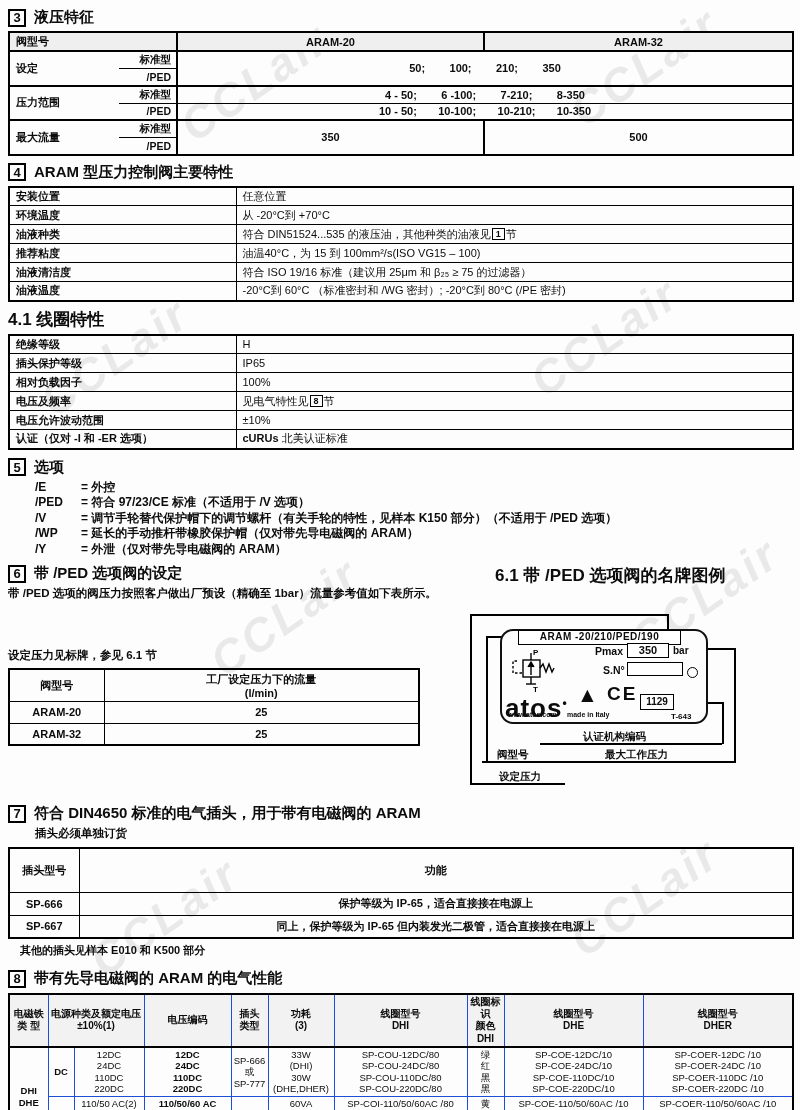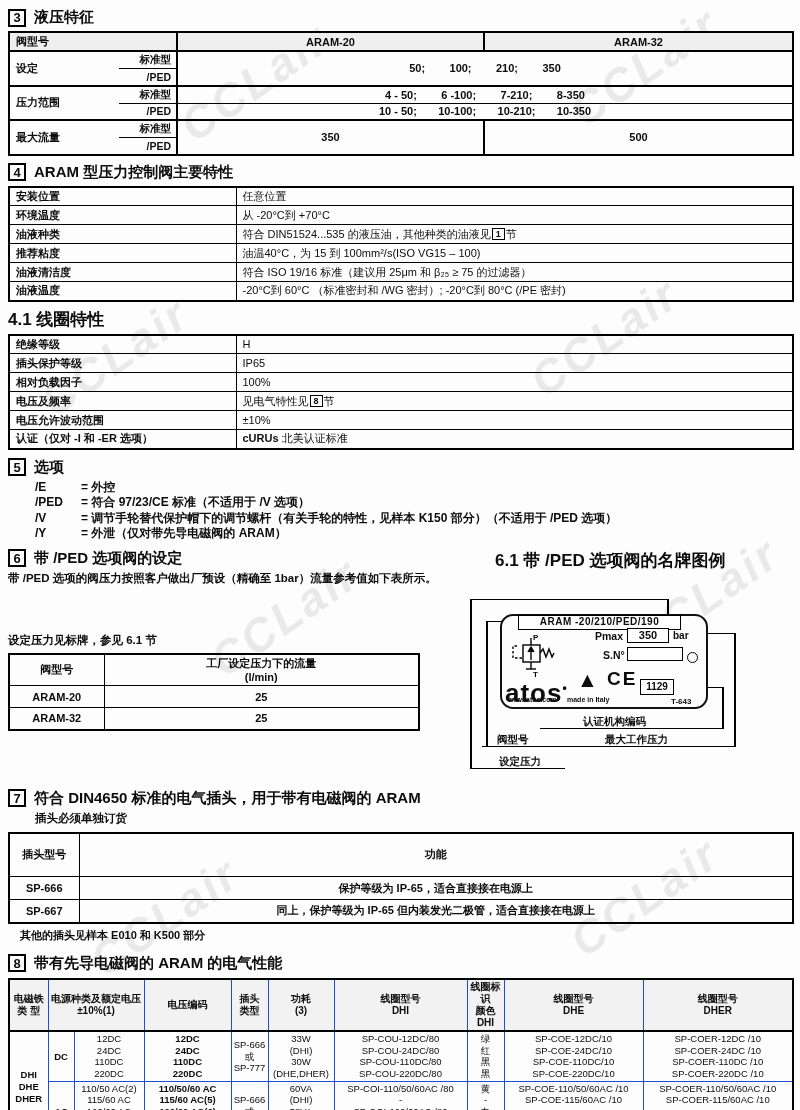--- a/index.html
+++ b/index.html
@@ -220,20 +220,24 @@
         <span class="code">/E</span>
         <span class="desc">= 外控</span>
       </div>
       <div class="opt">
         <span class="code">/PED</span>
         <span class="desc">= 符合 97/23/CE 标准（不适用于 /V 选项）</span>
       </div>
       <div class="opt">
         <span class="code">/V</span>
         <span class="desc">= 调节手轮替代保护帽下的调节螺杆（有关手轮的特性，见样本 K150 部分）（不适用于 /PED 选项）</span>
+      </div>
+      <div class="opt">
+        <span class="code">/WP</span>
+        <span class="desc">= 延长的手动推杆带橡胶保护帽（仅对带先导电磁阀的 ARAM）</span>
       </div>
       <div class="opt">
         <span class="code">/Y</span>
         <span class="desc">= 外泄（仅对带先导电磁阀的 ARAM）</span>
       </div>
     </div>
 
     <div style="display:flex; margin-top:7px;">
       <div style="width:447px; flex:0 0 auto;">
         <div class="sec-title">

